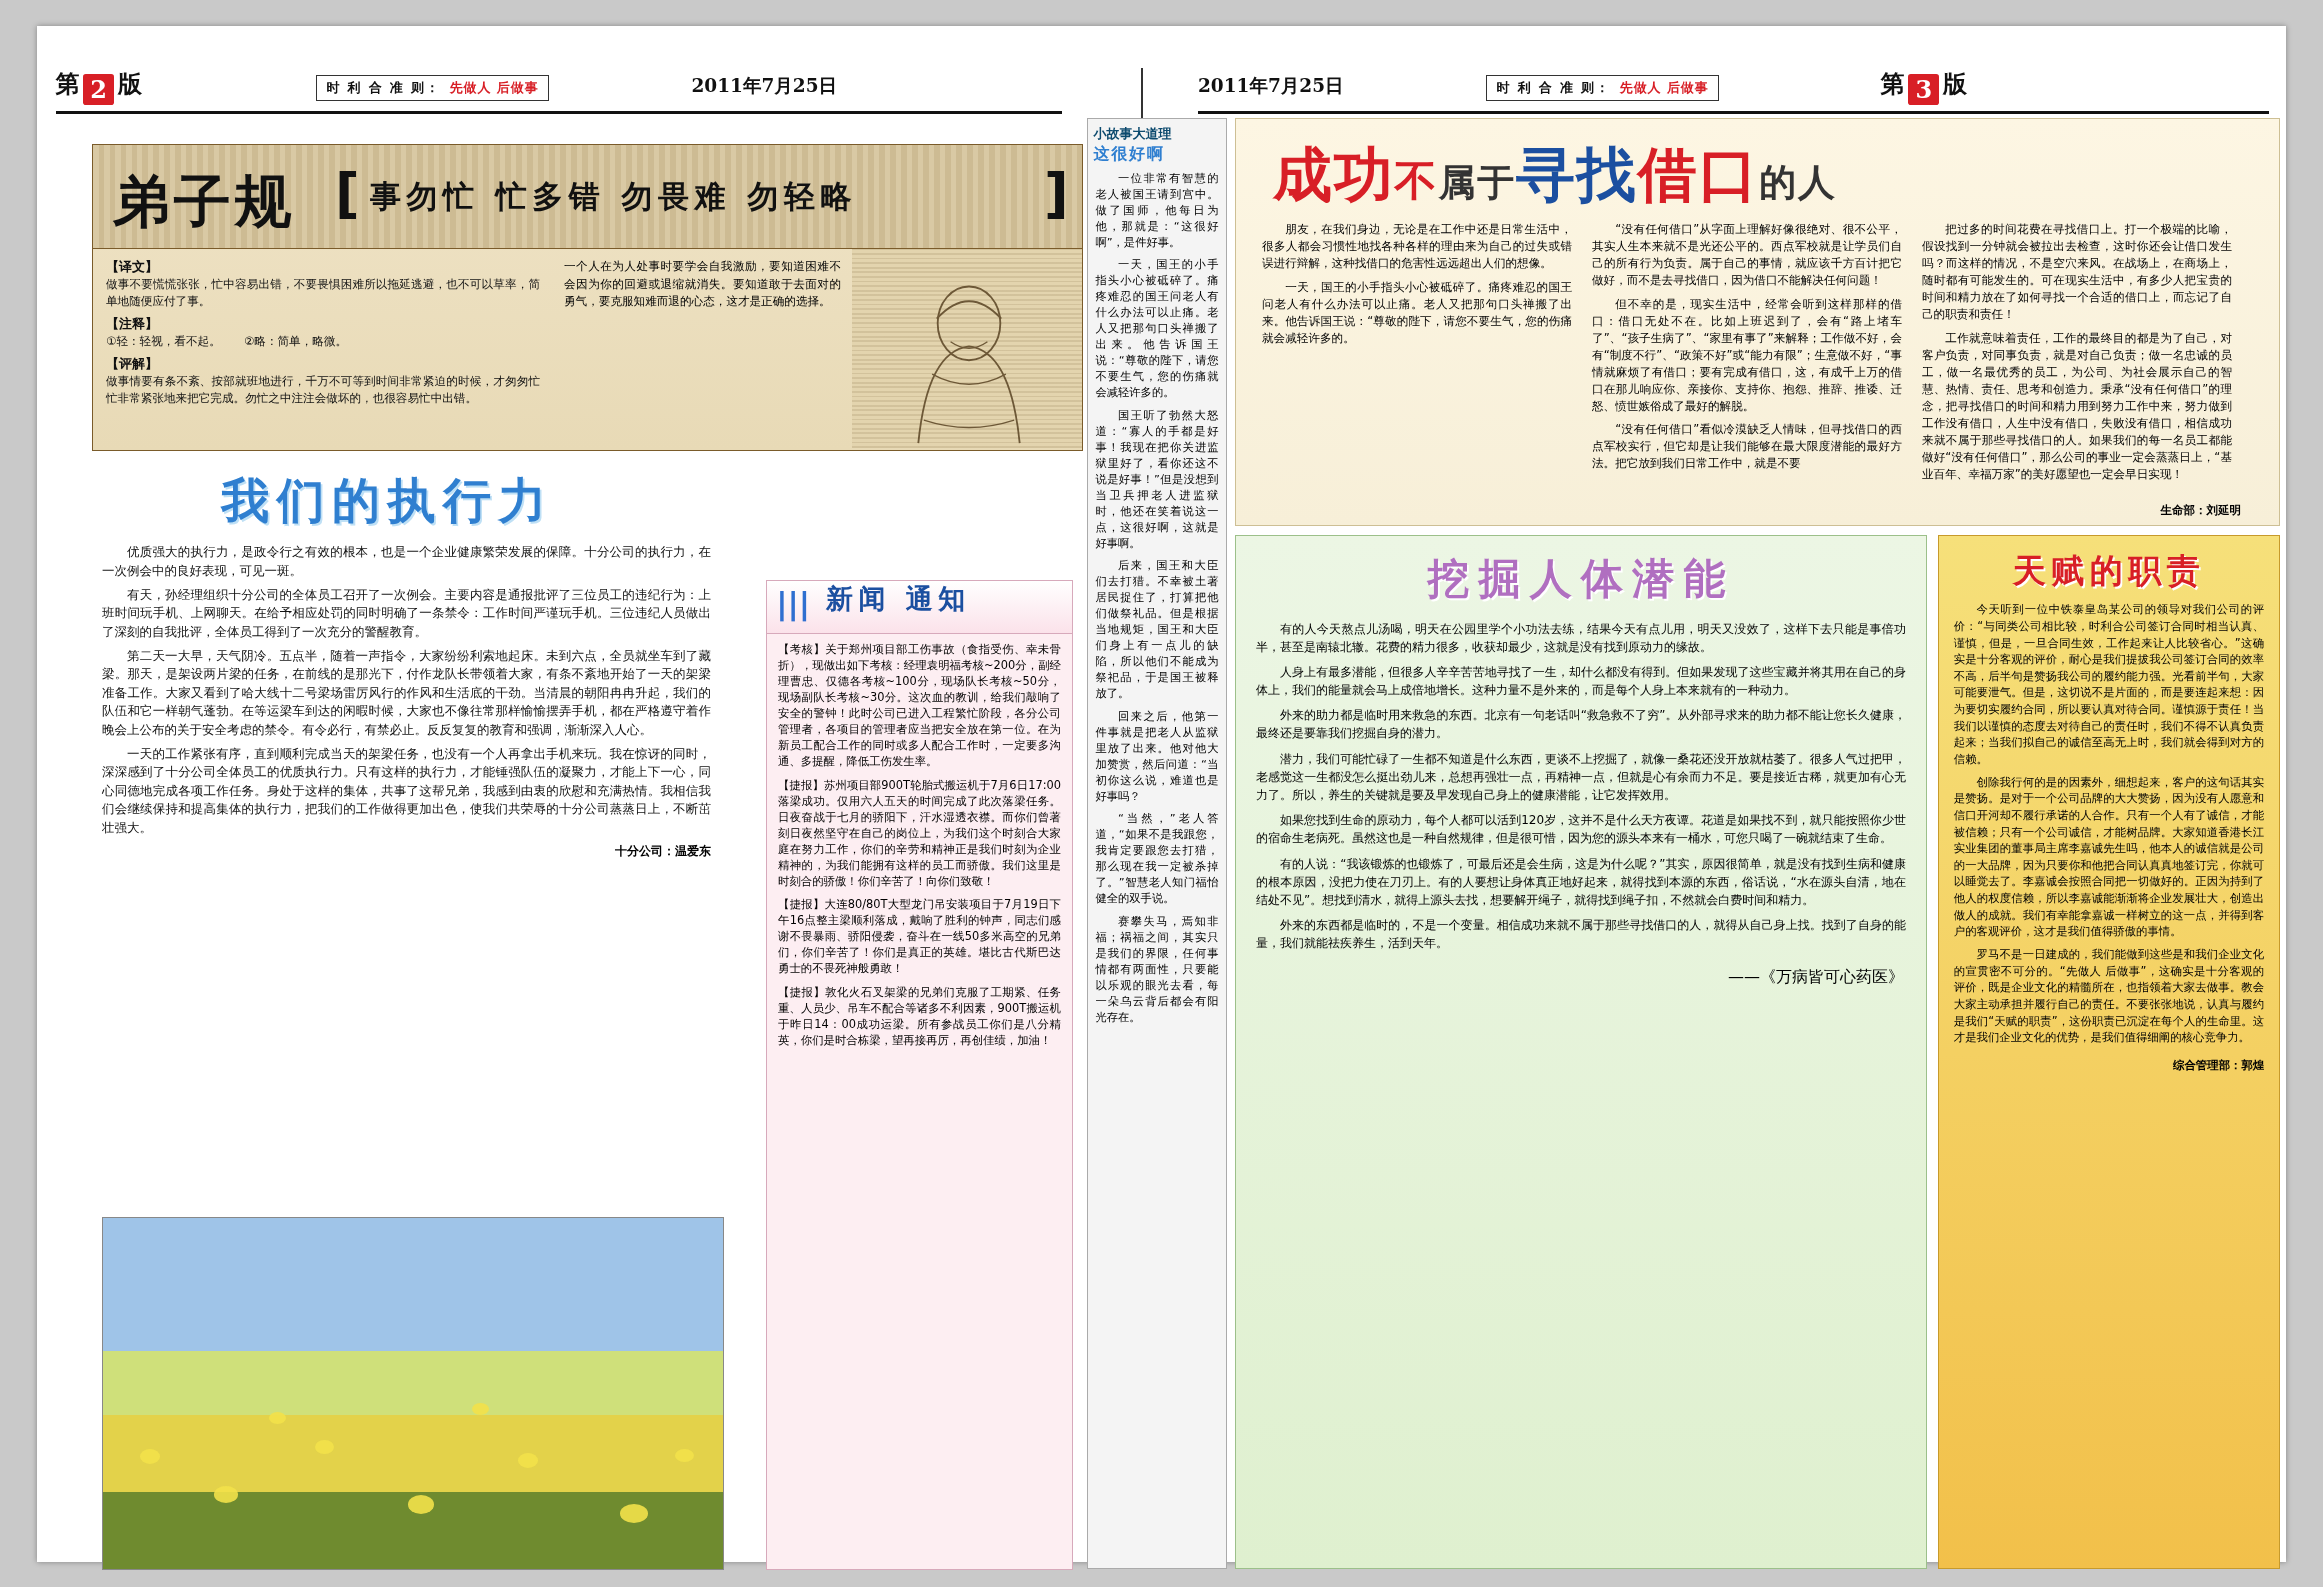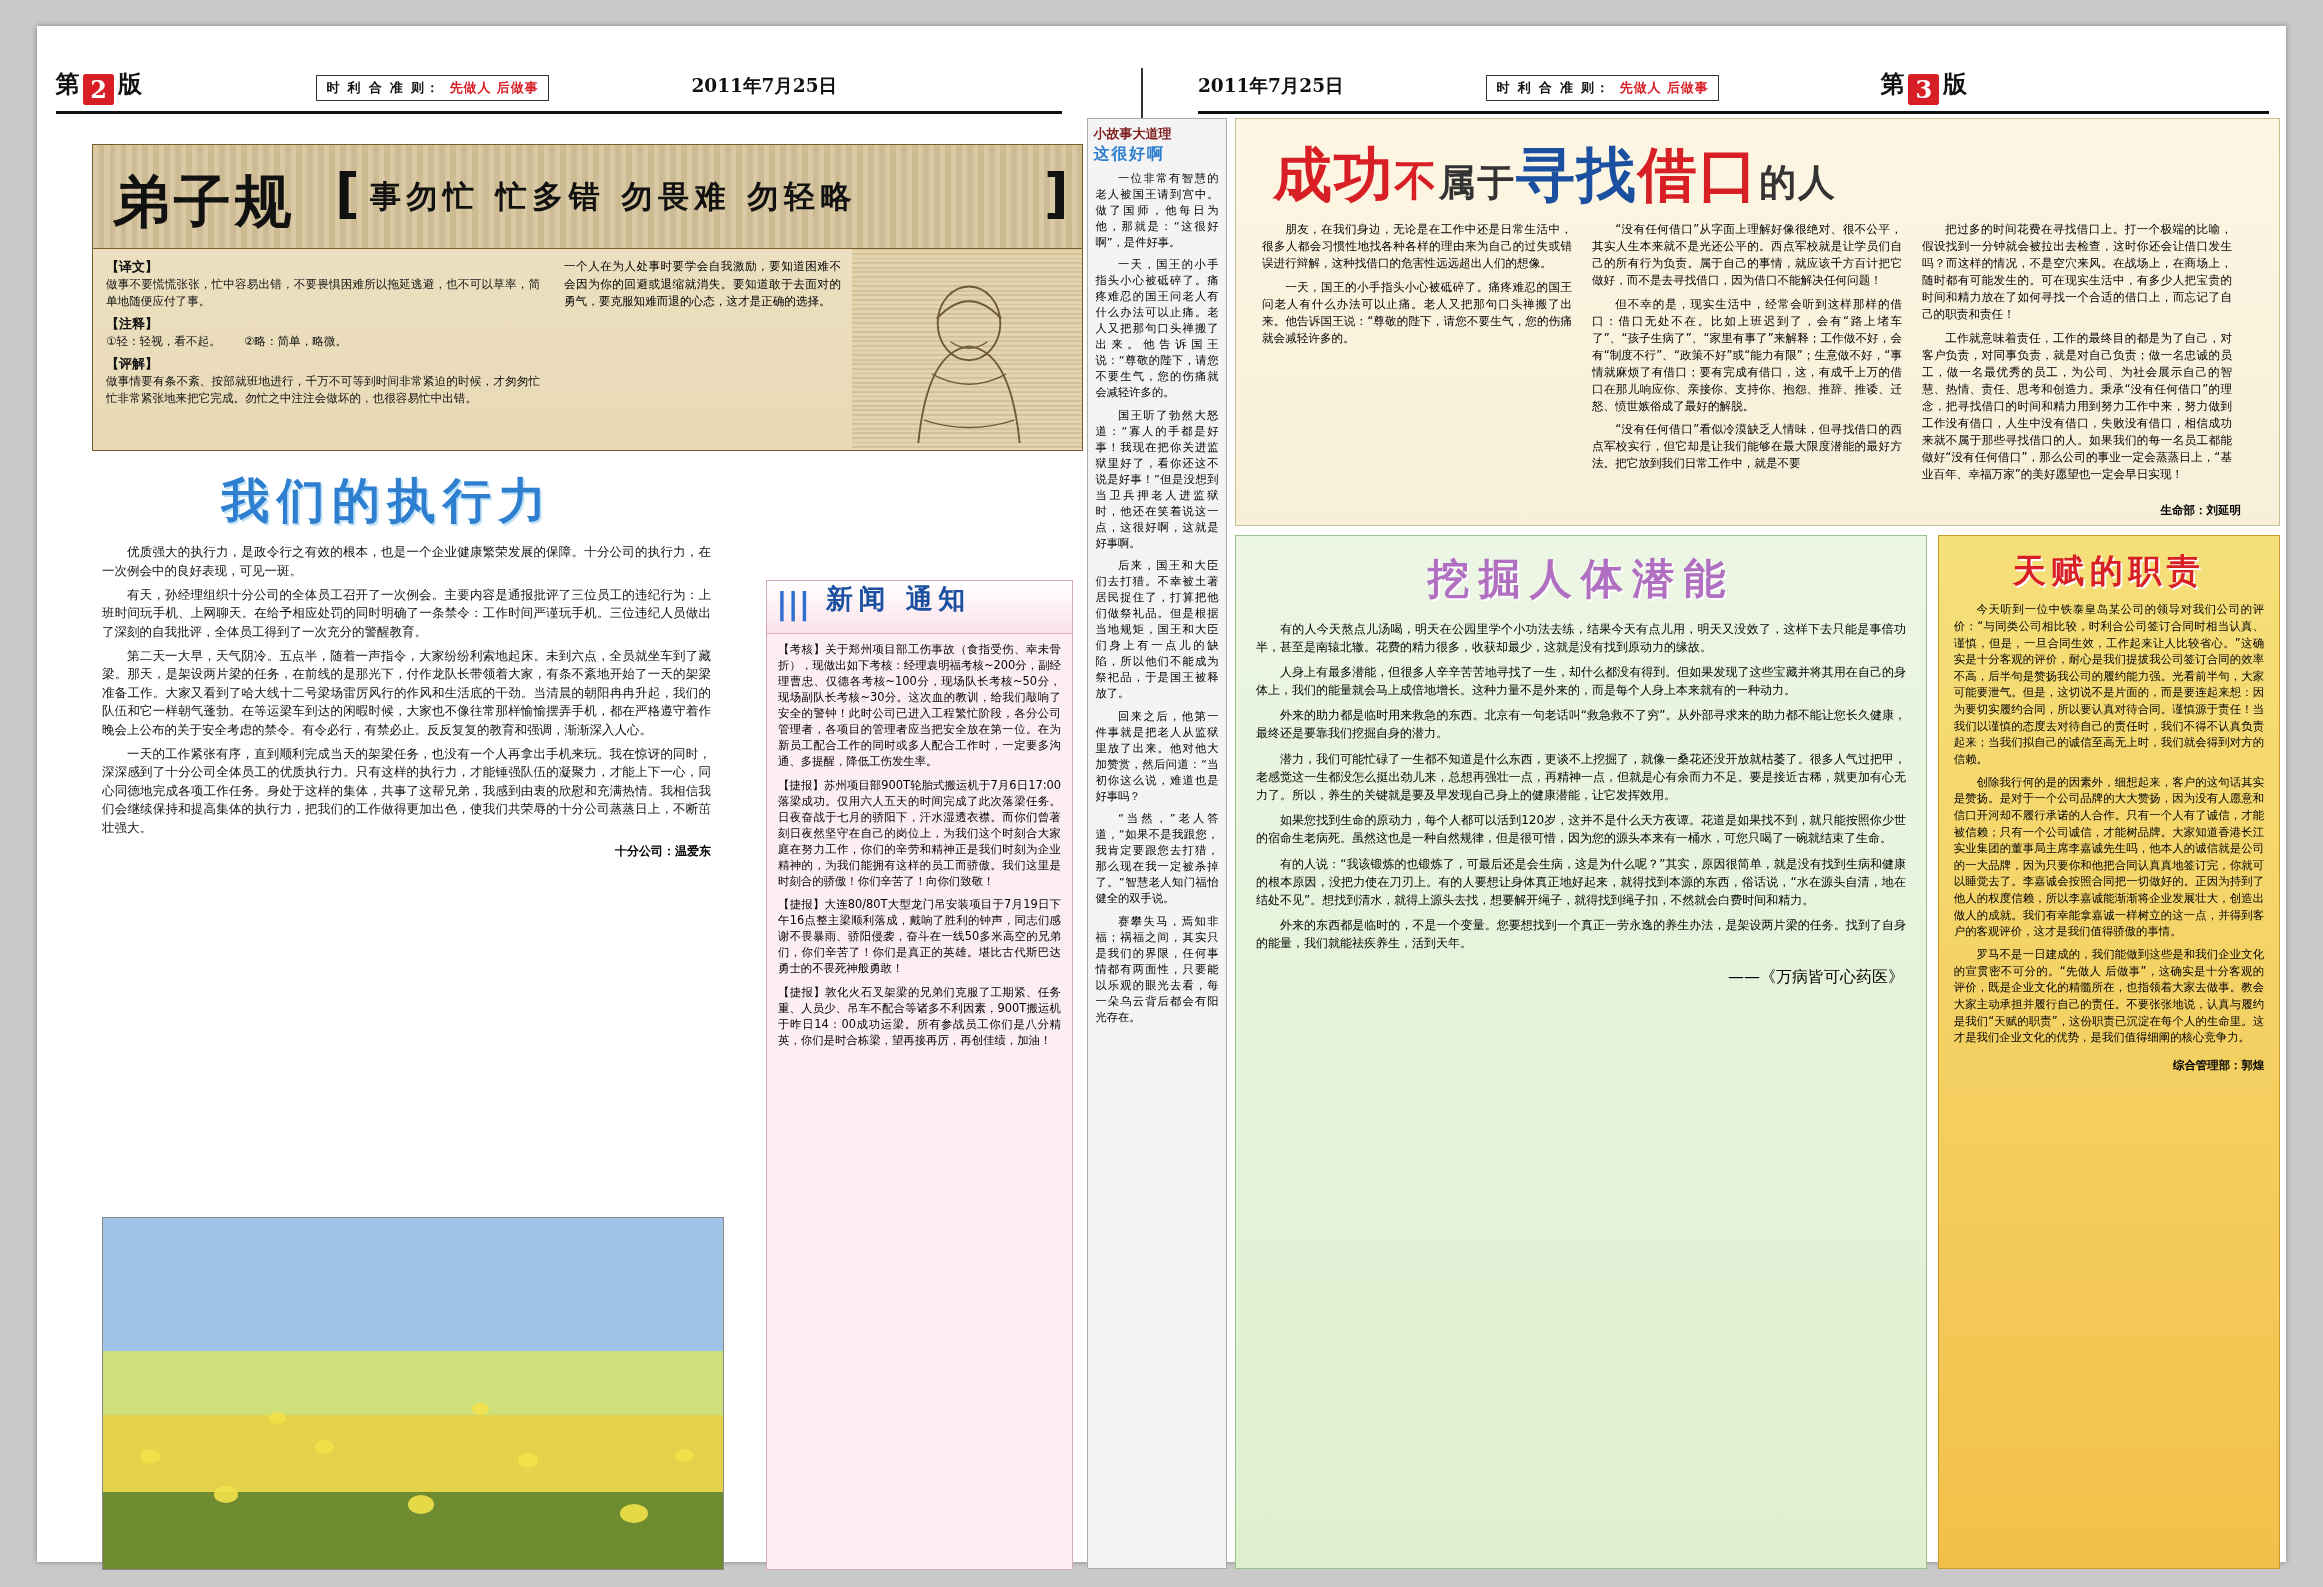--- a/index.html
+++ b/index.html
@@ -51,21 +51,21 @@
   .newscol{position:absolute;left:729px;top:554px;width:305px;height:988px;background:#fdeef2;border:0.9px solid #d7a9bb;}
   .news-head{height:52px;background:linear-gradient(#fff,#fbe2ea);border-bottom:0.9px solid #d7a9bb;}
   .news-head .bars{display:inline-block;color:#2f6fd0;font-size:31px;font-weight:bold;margin:3.7px 0 0 9.2px;vertical-align:top;}
   .news-head .t{display:inline-block;font-family:"DejaVu Serif","Liberation Serif",serif;font-size:27px;font-weight:bold;
       color:#1b4fa0;letter-spacing:5.5px;margin-left:11px;}
   .news-body{padding:7.4px 11px;}
   .news-body p{font-size:11.4px;line-height:16px;text-align:justify;margin:0 0 7.4px 0;}
 
   
   .centercol{position:absolute;left:1050px;top:92px;width:138px;height:1449px;background:#f4f4f4;border:0.9px solid #aaa;}
-  .cc-h1{font-size:13px;font-weight:bold;padding:5.5px 5.5px 1.8px 5.5px;color:#7f1d1d;}
+  .cc-h1{font-size:13px;font-weight:bold;padding:5.5px 5.5px 1.8px 5.5px;color:#0c4a6e;}
   .cc-h2{font-size:16px;font-weight:bold;color:#2f7fd0;padding:0 5.5px 5.5px 5.5px;letter-spacing:1.8px;}
   .cc-body{padding:0 7.4px;font-size:11.3px;line-height:16px;text-align:justify;}
   .cc-body p{margin:0 0 6.5px 0;text-indent:2em;}
 
   
   .p3wrap{position:absolute;left:1198px;top:92px;width:1043px;height:1449px;}
   .chenggong{position:absolute;left:0;top:0;width:1043px;height:406px;
      background:linear-gradient(#fdf6e3,#f7efd8);border:0.9px solid #cdbf94;overflow:hidden;}
   .cg-title{position:absolute;left:37px;top:16.6px;font-family:"DejaVu Serif","Liberation Serif",serif;
      font-size:59px;font-weight:bold;letter-spacing:1.8px;}
@@ -234,21 +234,21 @@
 
       <div class="wajue">
         <div class="wj-title">挖掘人体潜能</div>
         <div class="wj-body">
           <p>有的人今天熬点儿汤喝，明天在公园里学个小功法去练，结果今天有点儿用，明天又没效了，这样下去只能是事倍功半，甚至是南辕北辙。花费的精力很多，收获却最少，这就是没有找到原动力的缘故。</p>
           <p>人身上有最多潜能，但很多人辛辛苦苦地寻找了一生，却什么都没有得到。但如果发现了这些宝藏并将其用在自己的身体上，我们的能量就会马上成倍地增长。这种力量不是外来的，而是每个人身上本来就有的一种动力。</p>
           <p>外来的助力都是临时用来救急的东西。北京有一句老话叫“救急救不了穷”。从外部寻求来的助力都不能让您长久健康，最终还是要靠我们挖掘自身的潜力。</p>
           <p>潜力，我们可能忙碌了一生都不知道是什么东西，更谈不上挖掘了，就像一桑花还没开放就枯萎了。很多人气过把甲，老感觉这一生都没怎么挺出劲儿来，总想再强壮一点，再精神一点，但就是心有余而力不足。要是接近古稀，就更加有心无力了。所以，养生的关键就是要及早发现自己身上的健康潜能，让它发挥效用。</p>
           <p>如果您找到生命的原动力，每个人都可以活到120岁，这并不是什么天方夜谭。花道是如果找不到，就只能按照你少世的宿命生老病死。虽然这也是一种自然规律，但是很可惜，因为您的源头本来有一桶水，可您只喝了一碗就结束了生命。</p>
           <p>有的人说：“我该锻炼的也锻炼了，可最后还是会生病，这是为什么呢？”其实，原因很简单，就是没有找到生病和健康的根本原因，没把力使在刀刃上。有的人要想让身体真正地好起来，就得找到本源的东西，俗话说，“水在源头自清，地在结处不见”。想找到清水，就得上源头去找，想要解开绳子，就得找到绳子扣，不然就会白费时间和精力。</p>
-          <p>外来的东西都是临时的，不是一个变量。您要想找到一个真正一劳永逸的养生办法，是架设两片梁的任务。找到了自身的能量，我们就能祛疾养生，活到天年。</p>
+          <p>外来的东西都是临时的，不是一个变量。相信成功来就不属于那些寻找借口的人，就得从自己身上找。找到了自身的能量，我们就能祛疾养生，活到天年。</p>
         </div>
         <div class="wj-sig">——《万病皆可心药医》</div>
       </div>
 
       <div class="tianfu">
         <div class="tf-title">天赋的职责</div>
         <div class="tf-body">
           <p>今天听到一位中铁泰皇岛某公司的领导对我们公司的评价：“与同类公司相比较，时利合公司签订合同时相当认真、谨慎，但是，一旦合同生效，工作起来让人比较省心。”这确实是十分客观的评价，耐心是我们提拔我公司签订合同的效率不高，后半句是赞扬我公司的履约能力强。光看前半句，大家可能要泄气。但是，这切说不是片面的，而是要连起来想：因为要切实履约合同，所以要认真对待合同。谨慎源于责任！当我们以谨慎的态度去对待自己的责任时，我们不得不认真负责起来；当我们拟自己的诚信至高无上时，我们就会得到对方的信赖。</p>
           <p>创除我行何的是的因素外，细想起来，客户的这句话其实是赞扬。是对于一个公司品牌的大大赞扬，因为没有人愿意和信口开河却不履行承诺的人合作。只有一个人有了诚信，才能被信赖；只有一个公司诚信，才能树品牌。大家知道香港长江实业集团的董事局主席李嘉诚先生吗，他本人的诚信就是公司的一大品牌，因为只要你和他把合同认真真地签订完，你就可以睡觉去了。李嘉诚会按照合同把一切做好的。正因为持到了他人的权度信赖，所以李嘉诚能渐渐将企业发展壮大，创造出做人的成就。我们有幸能拿嘉诚一样树立的这一点，并得到客户的客观评价，这才是我们值得骄傲的事情。</p>
           <p>罗马不是一日建成的，我们能做到这些是和我们企业文化的宣贯密不可分的。“先做人 后做事”，这确实是十分客观的评价，既是企业文化的精髓所在，也指领着大家去做事。教会大家主动承担并履行自己的责任。不要张张地说，认真与履约是我们“天赋的职责”，这份职责已沉淀在每个人的生命里。这才是我们企业文化的优势，是我们值得细阐的核心竞争力。</p>

